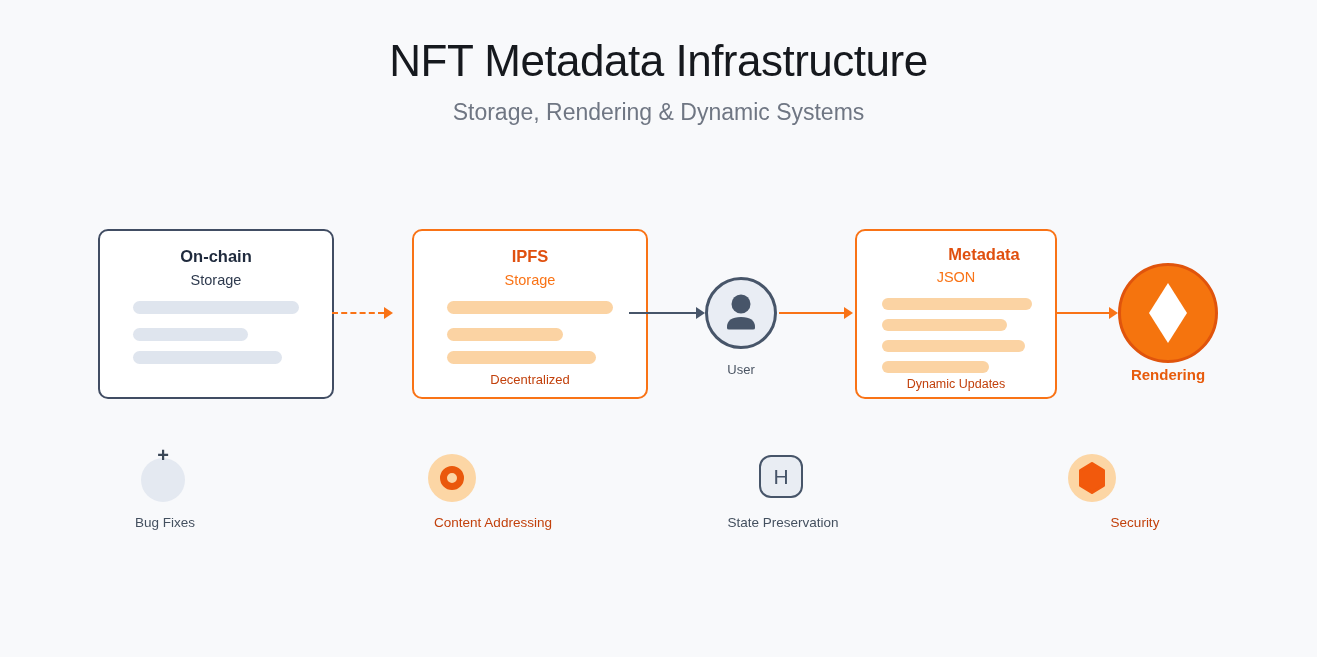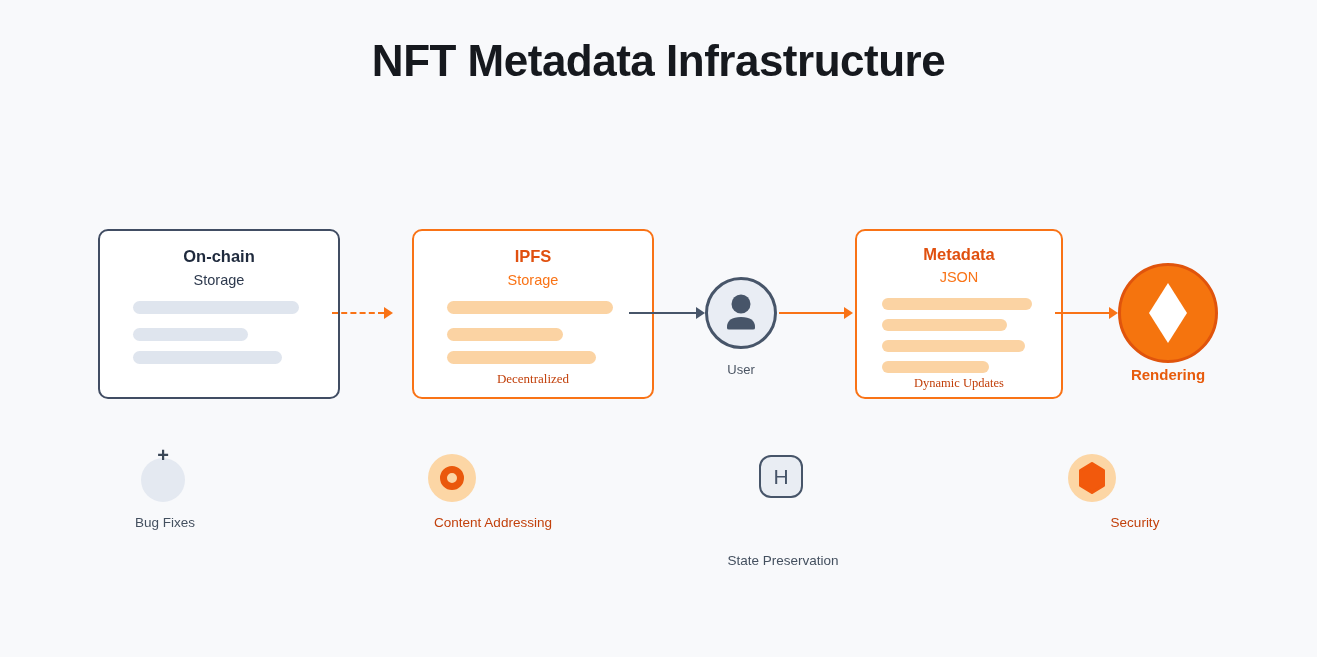--- a/index.html
+++ b/index.html
@@ -3,46 +3,46 @@
 <meta charset="utf-8">
 <style>
   html,body { margin:0; padding:0; }
   .stage {
     position:relative; width:1317px; height:657px;
     background:#f8f9fb; overflow:hidden;
     font-family:"Liberation Sans", sans-serif;
   }
   .page-title {
     position:absolute; left:0; top:36px; width:100%;
-    text-align:center; font-size:44px; font-weight:bold;
+    text-align:center; font-size:44px; font-weight:normal;
     color:#16191e; letter-spacing:-0.5px;
   }
   .page-subtitle {
     position:absolute; left:0; top:99px; width:100%;
     text-align:center; font-size:23px; color:#6f7683;
   }
 
   
-  .node-box { position:absolute; background:#ffffff; border-radius:10px;padding-left:6px; }
+  .node-box { position:absolute; background:#ffffff; border-radius:10px; }
   .theme-navy  { border:2.5px solid #414d63; }
   .theme-orange{ border:2.5px solid #f97316; }
   .node-title { position:absolute; left:0; width:100%; top:16px; text-align:center;
                 font-size:16.5px; font-weight:bold; }
   .theme-navy  .node-title { color:#1f2a3d; }
   .theme-orange .node-title { color:#e0500f; }
   .node-sub { position:absolute; left:0; width:100%; top:41px; text-align:center; font-size:14.5px; }
   .theme-navy  .node-sub { color:#2e3a4e; }
   .theme-orange .node-sub { color:#f97316; }
   .bar { position:absolute; height:13px; border-radius:6.5px; }
   .bar.gray   { background:#dfe5ee; }
   .bar.orange { background:#fbd3a3; }
   .bar.thin { height:12px; border-radius:6px; }
   .node-footer { position:absolute; left:0; width:100%; text-align:center; font-size:13px; }
   .theme-navy  .node-footer { color:#6e7b91; bottom:10px; }
-  .theme-orange .node-footer { color:#c2410c; bottom:10px;font-family:Liberation Serif, serif; }
+  .theme-orange .node-footer { color:#c2410c; bottom:10px; }
   .node-footer.tight { bottom:6px !important; font-size:12.5px; }
 
   
   .edge { position:absolute; height:0; border-top-width:2px; }
   .edge.solid  { border-top-style:solid; }
   .edge.dashed { border-top-style:dashed; }
   .head { position:absolute; width:0; height:0;
           border-top:6px solid transparent; border-bottom:6px solid transparent; }
 
   
@@ -82,20 +82,21 @@
   .feat-label { position:absolute; top:515px; transform:translateX(-50%); white-space:nowrap; font-size:13.5px; }
   .feat-label.gray   { color:#44505f; }
   .feat-label.orange { color:#c2410c;margin-left:40px; }
 </style>
 </head>
 <body>
 
 <div class="stage">
 
   <div class="page-title">NFT Metadata Infrastructure</div>
+  <div class="page-subtitle">Storage, Rendering &amp; Dynamic Systems</div>
 
   <div class="node-box theme-navy" style="left:98px; top:229px; width:232px; height:166px;">
     <div class="node-title">On-chain</div>
     <div class="node-sub">Storage</div>
     <div class="bar gray" style="left:33px; top:70px; width:166px;"></div>
     <div class="bar gray" style="left:33px; top:97px; width:115px;"></div>
     <div class="bar gray" style="left:33px; top:120px; width:149px;"></div>
   </div>
 
   <div class="edge dashed" style="left:332px; top:312px; width:52px; border-top-color:#f97316;"></div>
@@ -118,21 +119,21 @@
       <circle cx="22" cy="13" r="9.5" fill="#475569"></circle>
       <path d="M8 36 Q8 26 22 26 Q36 26 36 36 L36 37 Q36 38.5 34 38.5 L10 38.5 Q8 38.5 8 37 Z" fill="#475569"></path>
     </svg>
   </div>
   <div class="circle-label user-label">User</div>
 
   <div class="edge solid" style="left:779px; top:312px; width:66px; border-top-color:#f97316;"></div>
   <div class="head" style="left:844px; top:307px; border-left:9px solid #f97316;"></div>
 
   <div class="node-box theme-orange" style="left:855px; top:229px; width:198px; height:166px;">
-    <div class="node-title" style="top:14px;">Metadata</div>
+    <div class="node-title" style="top:14px;margin-left:28px;">Metadata</div>
     <div class="node-sub" style="top:38px;text-align:center;">JSON</div>
     <div class="bar orange thin" style="left:25px; top:67px; width:150px;"></div>
     <div class="bar orange thin" style="left:25px; top:88px; width:125px;"></div>
     <div class="bar orange thin" style="left:25px; top:109px; width:143px;"></div>
     <div class="bar orange thin" style="left:25px; top:130px; width:107px;"></div>
     <div class="node-footer tight">Dynamic Updates</div>
   </div>
 
   <div class="edge solid" style="left:1055px; top:312px; width:55px; border-top-color:#f97316;"></div>
   <div class="head" style="left:1109px; top:307px; border-left:9px solid #f97316;"></div>
@@ -148,21 +149,21 @@
   <div class="plus-glyph">+</div>
   <div class="feat-label gray" style="left:165px;">Bug Fixes</div>
 
   <div class="feat-circle orange" style="left:428px; top:454px; width:48px; height:48px;"></div>
   <div class="ring"></div>
   <div class="feat-label orange" style="left:453px;">Content Addressing</div>
 
   <div class="feat-square">
     <span>H</span>
   </div>
-  <div class="feat-label gray" style="left:783px;margin-top:38px;">State Preservation</div>
+  <div class="feat-label gray" style="left:783px;">State Preservation</div>
 
   <div class="feat-circle orange" style="left:1068px; top:454px; width:48px; height:48px;"></div>
   <div class="hex-wrap">
     <svg width="26" height="32" viewBox="0 0 26 32">
       <polygon points="13,1.5 24.5,8.5 24.5,23.5 13,30.5 1.5,23.5 1.5,8.5" fill="#f2590c" stroke="#f2590c" stroke-width="3" stroke-linejoin="round"></polygon>
     </svg>
   </div>
   <div class="feat-label orange" style="left:1095px;">Security</div>
 
 </div>

